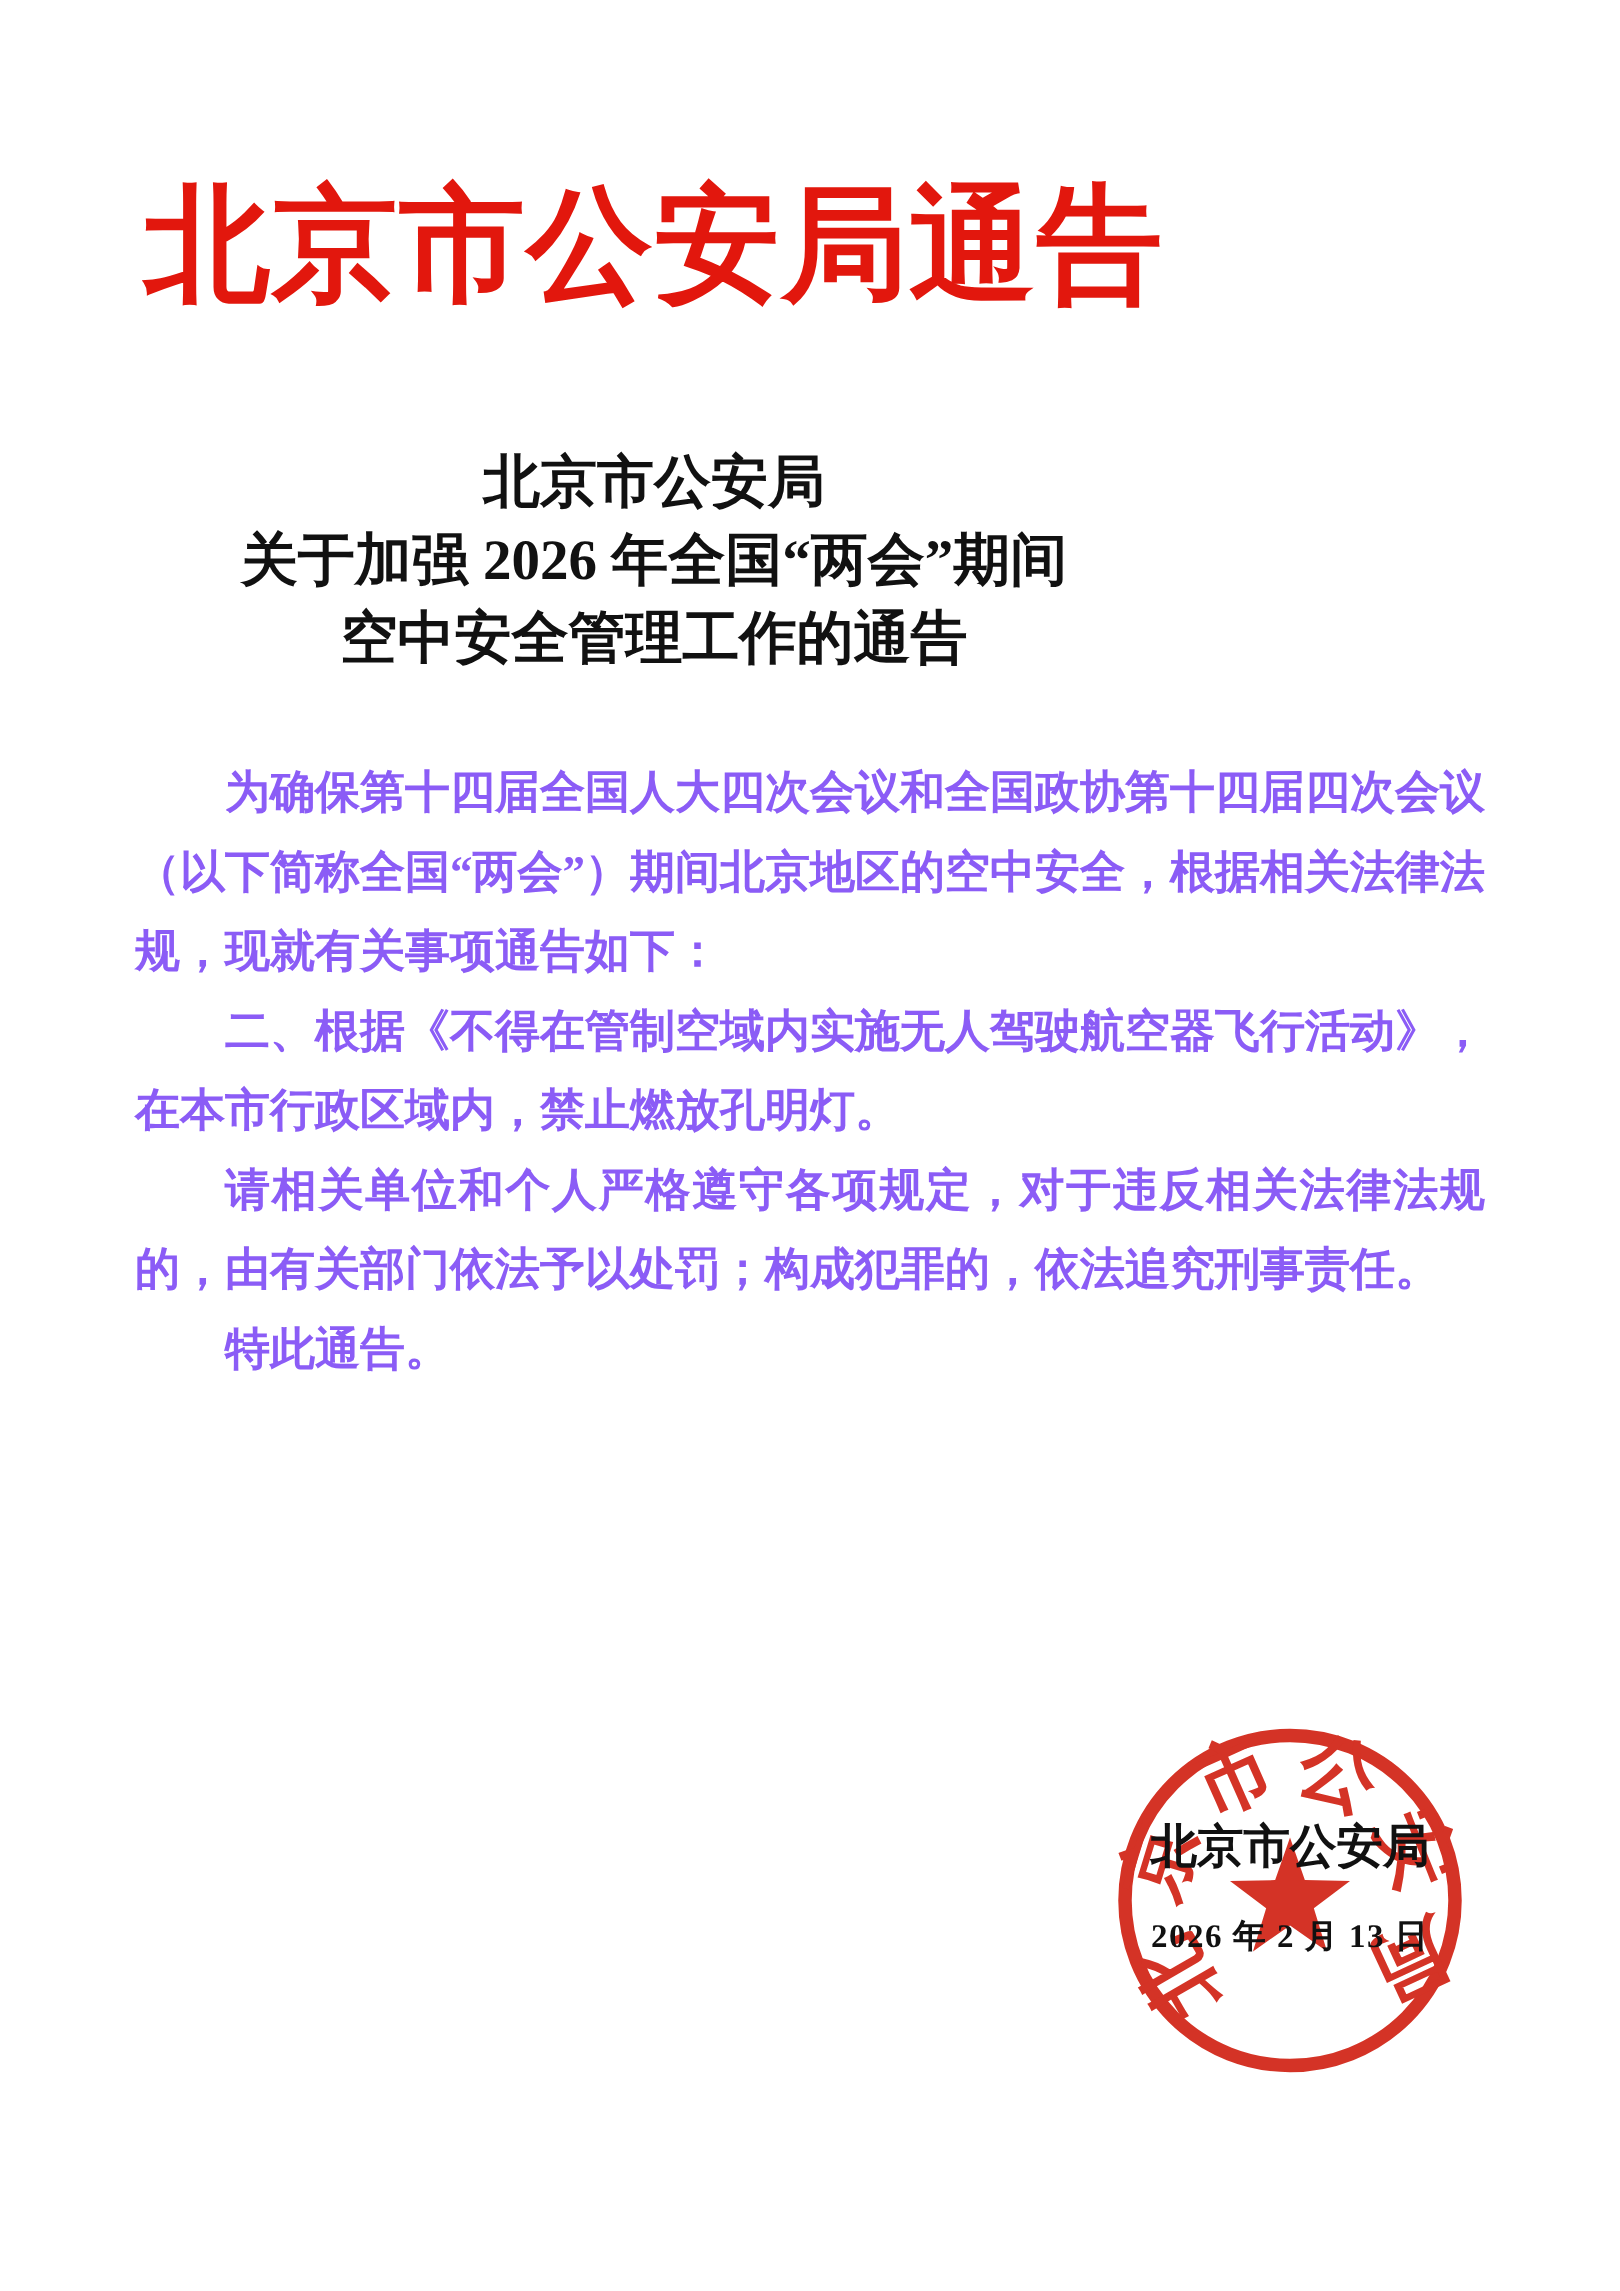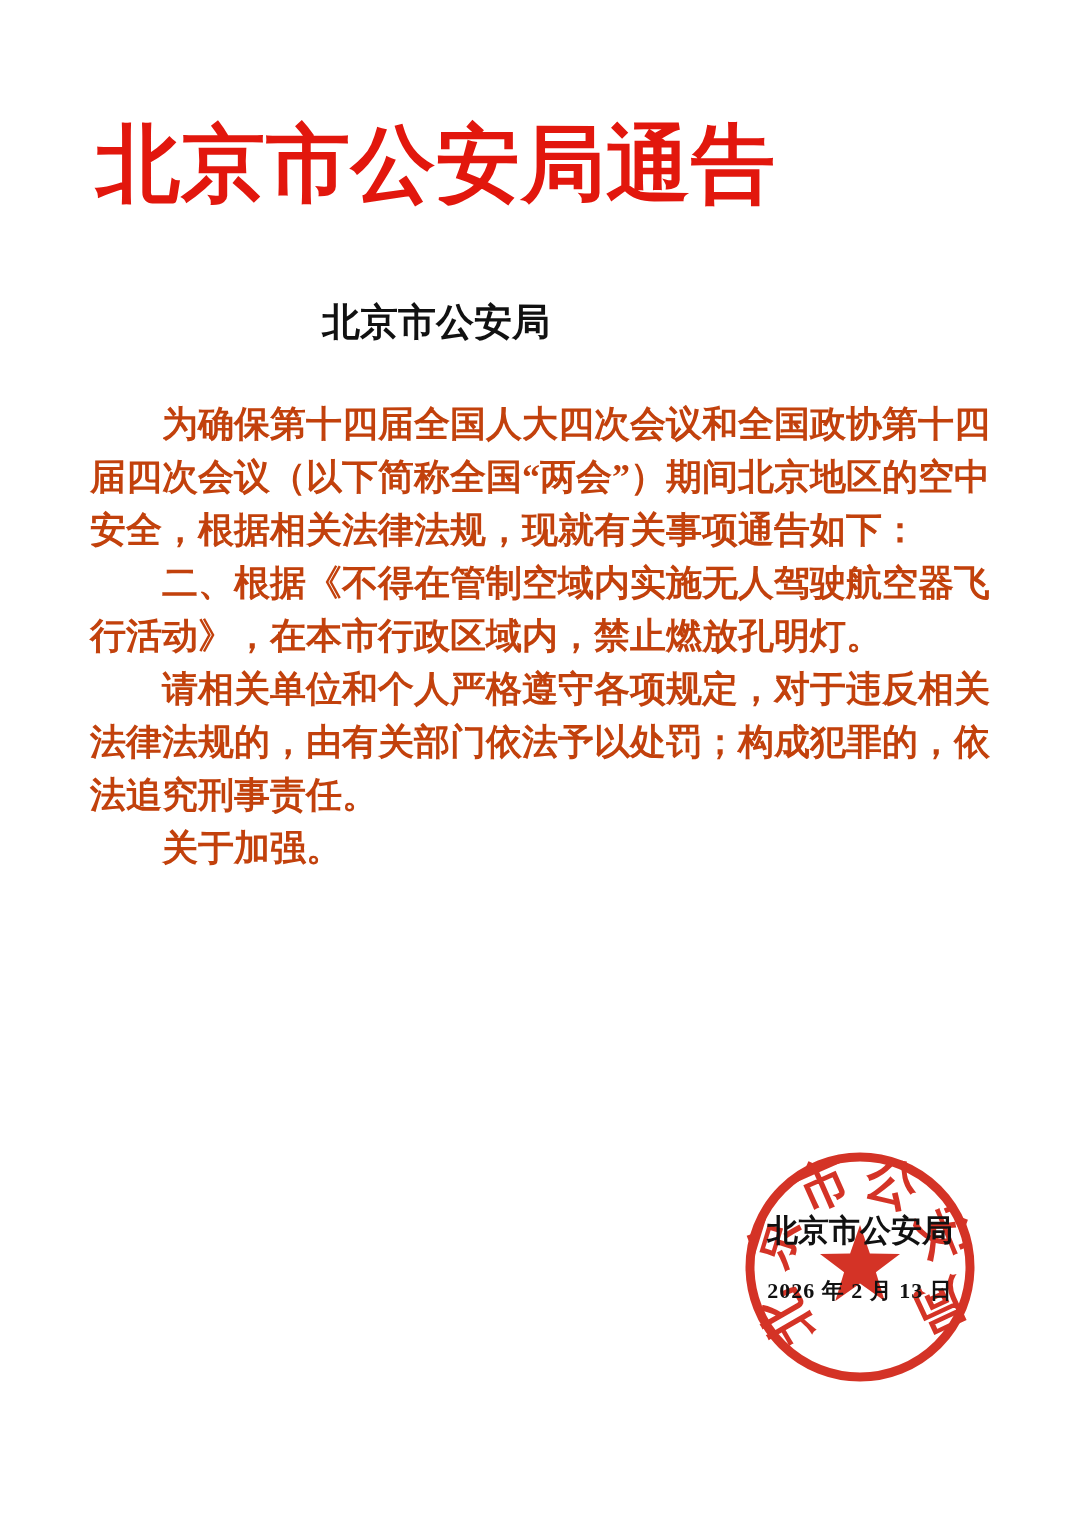--- a/index.html
+++ b/index.html
@@ -31,24 +31,24 @@
     font-size: 38px;
     line-height: 52px;
     font-weight: bold;
     color: #111111;
   }
   .doc-subtitle .line { display: block; }
 
   .doc-body {
     margin: 50px 90px 0 90px;
     width: 900px;
-    font-size: 36px;
+    font-size: 30px;
     line-height: 53px;
     font-weight: bold;
-    color: #c2410c;
+    color: #8b5cf6;
     text-align: justify;
   }
   .doc-body p {
     margin: 0;
     text-indent: 2em;
   }
 
   .seal-wrap {
     position: absolute;
     left: 741px;
@@ -81,27 +81,29 @@
 </style>
 </head>
 <body>
 
 <div class="page">
 
   <h1 class="doc-title">北京市公安局通告</h1>
 
   <div class="doc-subtitle">
     <span class="line">北京市公安局</span>
+    <span class="line">关于加强 2026 年全国“两会”期间</span>
+    <span class="line">空中安全管理工作的通告</span>
   </div>
 
   <div class="doc-body">
     <p>为确保第十四届全国人大四次会议和全国政协第十四届四次会议（以下简称全国“两会”）期间北京地区的空中安全，根据相关法律法规，现就有关事项通告如下：</p>
     <p>二、根据《不得在管制空域内实施无人驾驶航空器飞行活动》，在本市行政区域内，禁止燃放孔明灯。</p>
     <p>请相关单位和个人严格遵守各项规定，对于违反相关法律法规的，由有关部门依法予以处罚；构成犯罪的，依法追究刑事责任。</p>
-    <p>关于加强。</p>
+    <p>特此通告。</p>
   </div>
 
   <div class="seal-wrap">
     <svg viewBox="-119 -119 238 238" xmlns="http://www.w3.org/2000/svg">
       <circle cx="0" cy="0" r="110" fill="none" stroke="#d2291b" stroke-width="9"></circle>
       <polygon fill="#d2291b" points="0,-42 9.9,-13.6 40.0,-13.0 15.9,5.2 24.7,34.0 0,16.6 -24.7,34.0 -15.9,5.2 -40.0,-13.0 -9.9,-13.6"></polygon>
       <g text-anchor="middle" dominant-baseline="central">
         <text class="seal-ring-char" x="-73.7" y="51.6" transform="rotate(-120 -73.7 51.6)">北</text>
         <text class="seal-ring-char" x="-86.1" y="-26.3" transform="rotate(-73 -86.1 -26.3)">京</text>
         <text class="seal-ring-char" x="-36.9" y="-82.1" transform="rotate(-24 -36.9 -82.1)">市</text>

